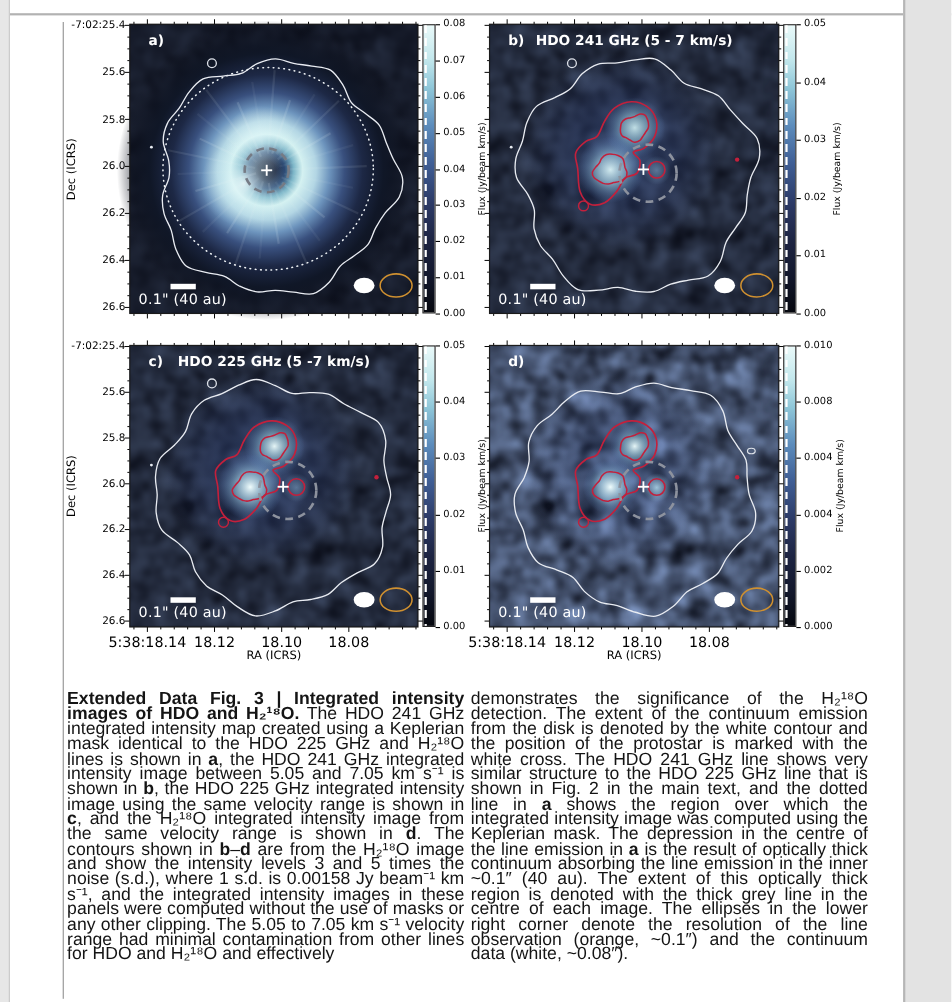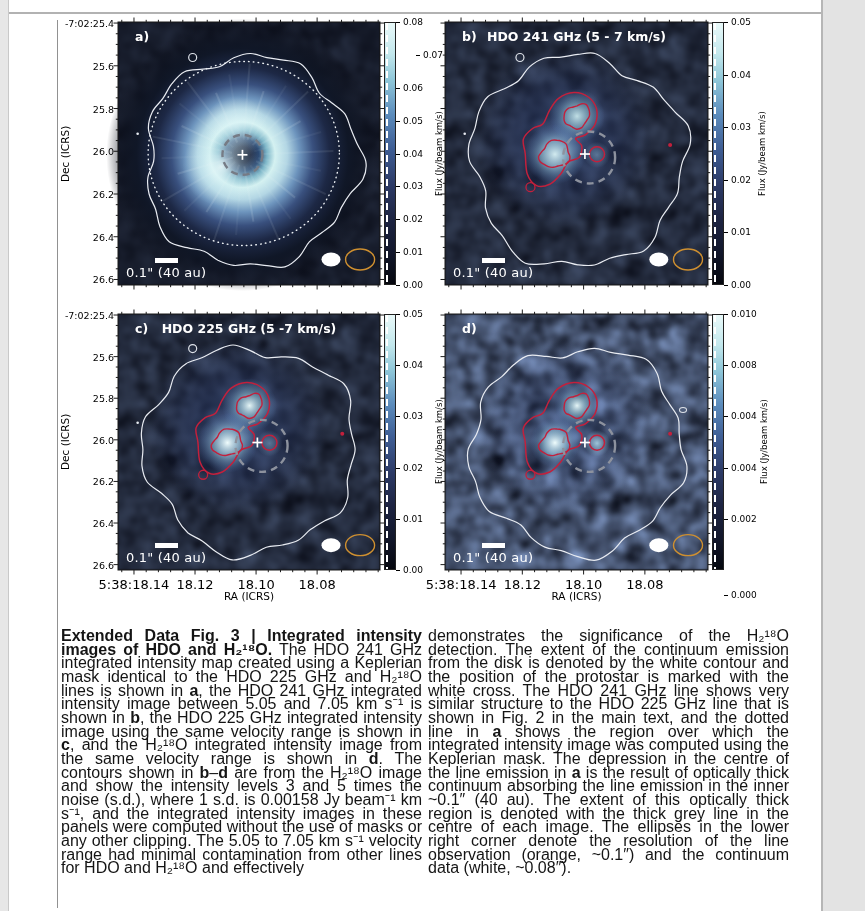--- a/index.html
+++ b/index.html
@@ -240,21 +240,21 @@
         <rect x="0" y="0" width="262" height="263" fill="none" stroke="#1a1a1a" stroke-width="1"></rect>
       </svg>
     <span class="p-letter">a)</span>
     <div class="sbar"></div>
     <span class="sbar-text">0.1" (40 au)</span>
   </div>
   <div class="cbar" style="left:384px;top:22px;height:263px">
     <div class="cbar-grad"></div>
     <div class="cbar-ticklabels">
         <span style="top: 0%;">0.08</span>
-        <span style="top: 12.5%; margin-left: 20px;">0.07</span>
+        <span style="top: 12.5%;">0.07</span>
         <span style="top: 25%;">0.06</span>
         <span style="top: 37.5%;">0.05</span>
         <span style="top: 50%;">0.04</span>
         <span style="top: 62.5%;">0.03</span>
         <span style="top: 75%;">0.02</span>
         <span style="top: 87.5%;">0.01</span>
         <span style="top: 100%;">0.00</span>
       </div>
   </div>
   <div class="flux-label" style="left:433px;top:22px;height:263px">Flux (Jy/beam km/s)</div>
@@ -728,21 +728,21 @@
     <span class="sbar-text">0.1" (40 au)</span>
   </div>
   <div class="cbar" style="left:712px;top:314px;height:256px">
     <div class="cbar-grad"></div>
     <div class="cbar-ticklabels">
         <span style="top: 0%;">0.010</span>
         <span style="top: 20%;">0.008</span>
         <span style="top: 40%;">0.004</span>
         <span style="top: 60%;">0.004</span>
         <span style="top: 80%;">0.002</span>
-        <span style="top: 100%; margin-top: 25px;">0.000</span>
+        <span style="top: 100%;">0.000</span>
       </div>
   </div>
   <div class="flux-label" style="left:758px;top:314px;height:256px">Flux (Jy/beam km/s)</div>
 
   <div class="xticklabels" style="left:118px;top:577px;width:262px">
       <span style="left: 6.1%;">5:38:18.14</span>
       <span style="left: 29.4%;">18.12</span>
       <span style="left: 52.7%;">18.10</span>
       <span style="left: 76%;">18.08</span>
     </div>

